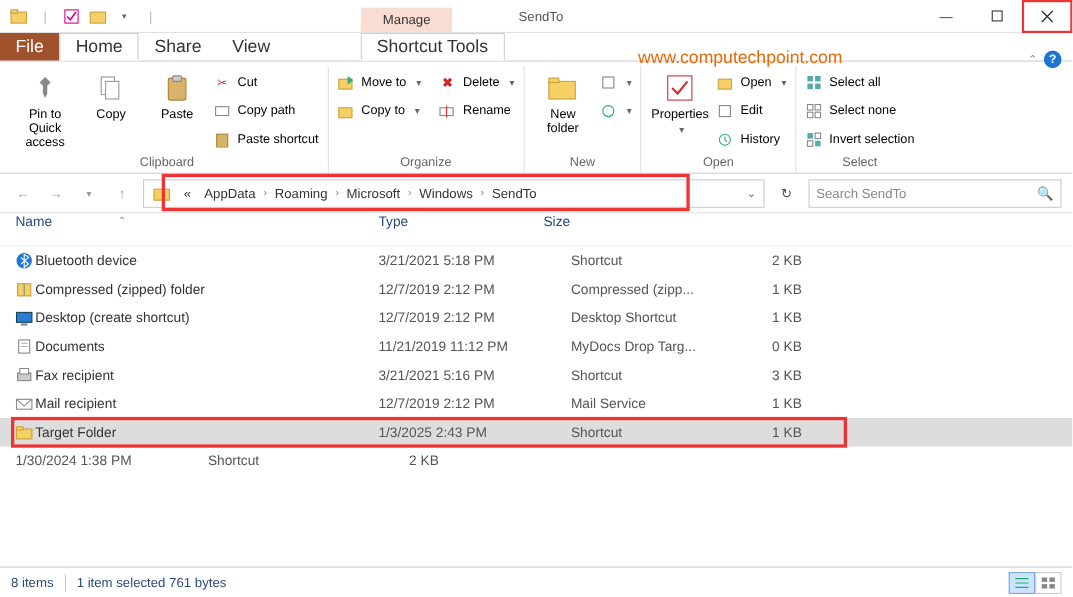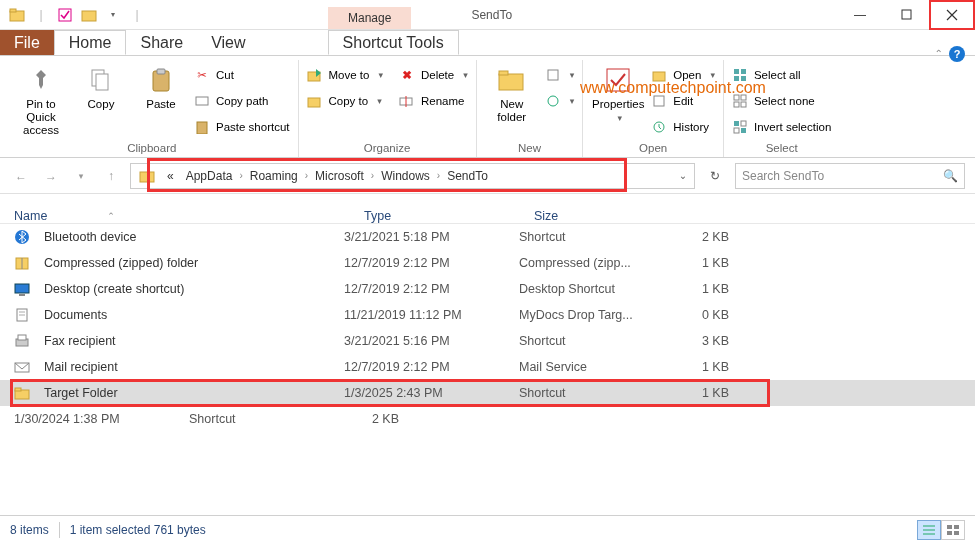--- a/index.html
+++ b/index.html
@@ -15,21 +15,21 @@
   .winbtns { margin-left:auto; display:flex; }
   .winbtn { width:46px; height:30px; display:flex; align-items:center; justify-content:center; color:#333; }
   .winbtn.close { border:2px solid #e33; }
 
   
   .ribbon-tabs { height: 26px; display:flex; align-items:stretch; border-bottom:1px solid #d0d0d0; }
   .rtab { padding:4px 14px; font-size:16px; color:#333; display:flex; align-items:center; }
   .rtab.file { background:#a0522d; color:#fff; }
   .rtab.home { border:1px solid #d0d0d0; border-bottom:1px solid #fff; background:#fff; }
   .rtab.tools { border:1px solid #d0d0d0; border-bottom-color:#fff; background:#fff; margin-left:68px;}
-  .watermark { position:absolute; left:580px; top:44px; color:#e66a0a; font-size:16px; font-weight:500;margin-top:35px;}
+  .watermark { position:absolute; left:580px; top:44px; color:#e66a0a; font-size:16px; font-weight:500;}
   .help-icon { position:absolute; right:10px; top:46px; width:16px;height:16px; border-radius:50%; background:#1976d2; color:#fff; display:flex;align-items:center;justify-content:center;font-size:11px;font-weight:bold;}
   .collapse-icon { position:absolute; right:32px; top:48px; color:#888; font-size:10px;}
 
   
   .ribbon { height: 102px; border-bottom:1px solid #d0d0d0; display:flex; padding:4px 6px 0 6px; }
   .rgroup { display:flex; flex-direction:column; border-right:1px solid #e0e0e0; padding:0 8px; }
   .rgroup-body { flex:1; display:flex; align-items:flex-start; gap:6px; }
   .rgroup-label { text-align:center; color:#666; font-size:11.5px; padding:2px 0 3px 0; }
   .bigbtn { display:flex; flex-direction:column; align-items:center; width:54px; padding-top:4px; gap:2px; }
   .bigbtn .icn { width:32px; height:32px; display:flex;align-items:center;justify-content:center; }
@@ -45,31 +45,31 @@
   .addrbox { flex:1; height:26px; border:1px solid #ccc; display:flex; align-items:center; padding:0 2px; position:relative;}
   .crumb { padding:0 6px; font-size:12px; color:#333; display:flex;align-items:center; height:100%;}
   .crumb-sep { color:#888; font-size:10px; padding:0 1px;}
   .addr-highlight { position:absolute; border:3px solid #e33; pointer-events:none; }
   .addr-dd { width:18px; color:#666; font-size:10px; text-align:center;}
   .refresh { width:24px; height:24px; color:#555; display:flex;align-items:center;justify-content:center;}
   .searchbox { width:230px; height:26px; border:1px solid #ccc; display:flex;align-items:center; padding:0 6px; color:#888; }
   .searchbox .sicon { margin-left:auto; color:#666;}
 
   
-  .colheaders { height:30px; display:flex; align-items:flex-end; border-bottom:1px solid #e8e8e8; color:#2a4a7a; font-size:12.5px; padding-left:14px;gap:20px;}
+  .colheaders { height:30px; display:flex; align-items:flex-start; border-bottom:1px solid #e8e8e8; color:#2a4a7a; font-size:12.5px; padding-left:14px;}
   .ch { display:flex; align-items:center; }
   .ch.name { width:330px; } .ch.date { width:175px; } .ch.type { width:150px;} .ch.size { width:100px; justify-content:flex-start;}
   .sort-caret { font-size:9px; color:#888; margin-left:60px;}
 
   
   .filelist { }
   .row { height:26px; display:flex; align-items:center; padding-left:14px; font-size:12.5px; color:#333; position:relative;}
   .row.selected { background:#ddd; }
   .row .c { display:flex; align-items:center; overflow:hidden; }
-  .row .c.name { width:330px; gap:14px; } .row .c.date { width:175px; color:#555;} .row .c.type{width:150px;color:#555;} .row .c.size{width:100px;justify-content:flex-end;padding-right:40px;color:#555;}
+  .row .c.name { width:330px; gap:2px; } .row .c.date { width:175px; color:#555;} .row .c.type{width:150px;color:#555;} .row .c.size{width:100px;justify-content:flex-end;padding-right:40px;color:#555;}
   .ficon { width:16px;height:16px; flex-shrink:0;}
   .row-highlight { position:absolute; left:10px; right:205px; top:-1px; bottom:-1px; border:3px solid #e33; pointer-events:none;}
 
   
   .statusbar { position:absolute; bottom:0; left:0; right:0; height:28px; border-top:1px solid #d0d0d0; display:flex; align-items:center; padding:0 10px; font-size:12px; color:#2a4a7a; }
   .statusbar .sep { width:1px; height:16px; background:#ccc; margin:0 10px;}
   .viewbtns { margin-left:auto; display:flex; gap:0;}
   .viewbtn { width:24px;height:20px; border:1px solid #ccc; display:flex;align-items:center;justify-content:center;}
   .viewbtn.active { background:#cce4ff; border-color:#7aa8d8;}
 </style>

